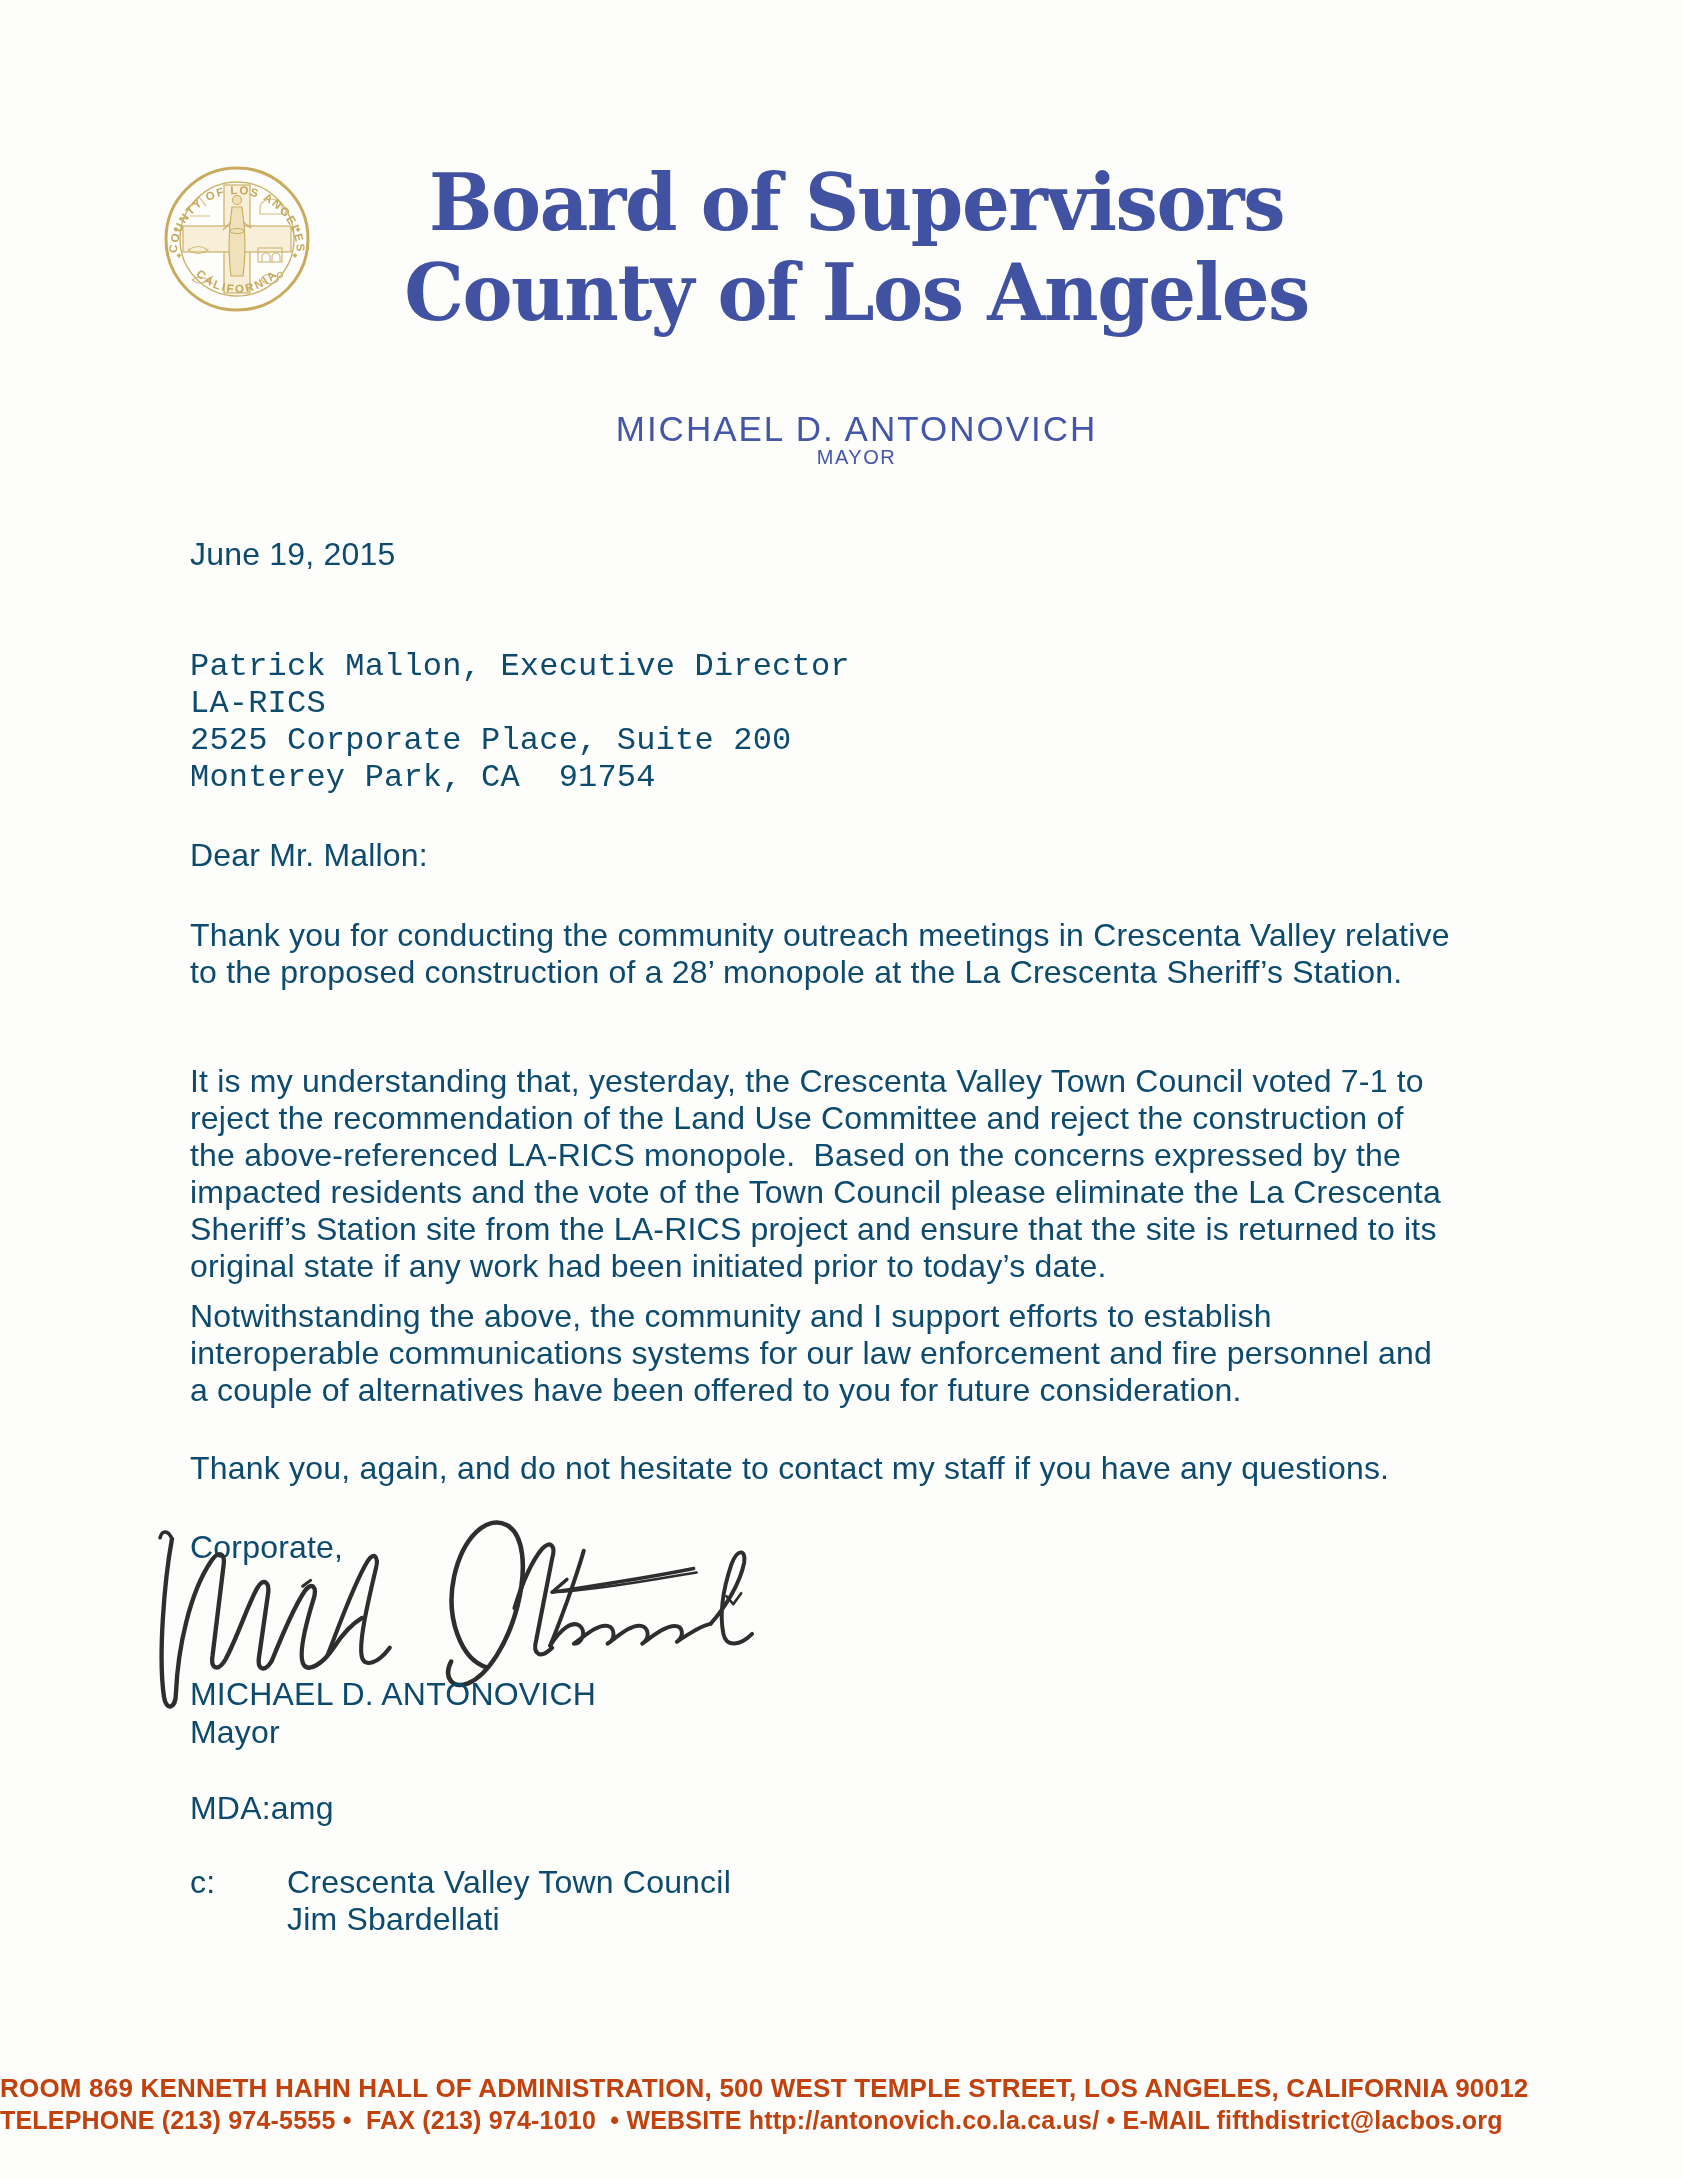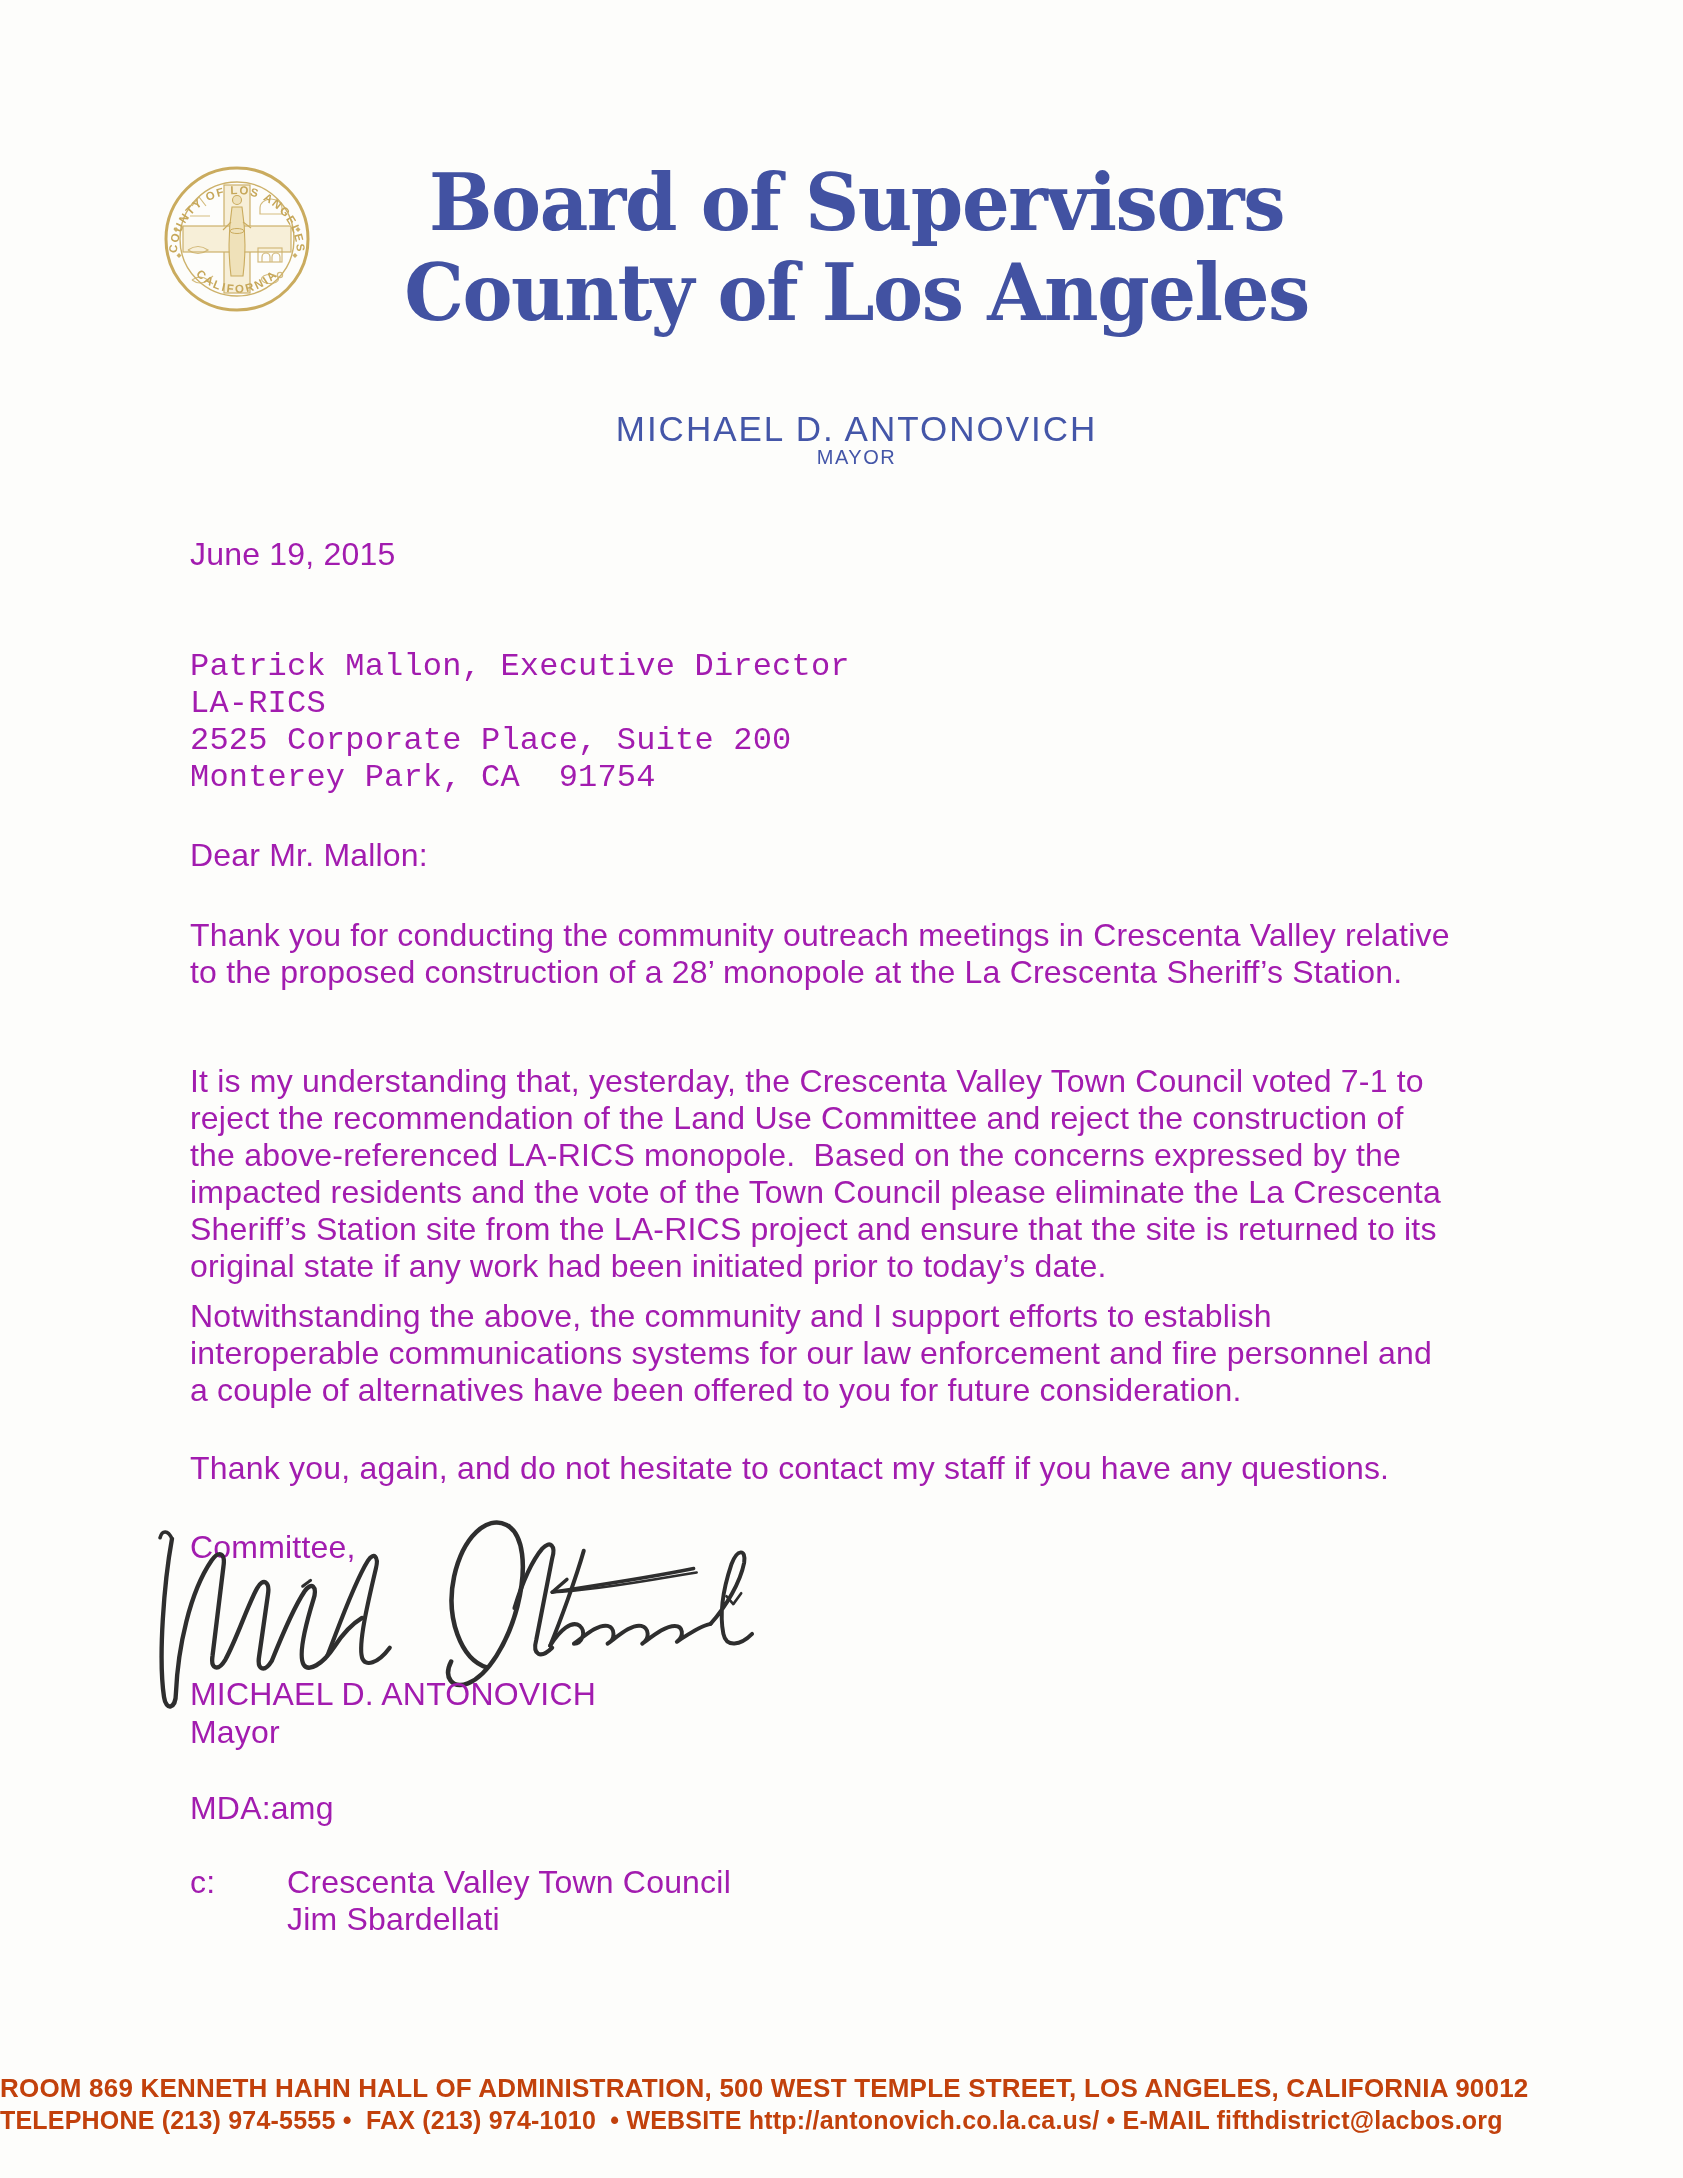--- a/index.html
+++ b/index.html
@@ -42,21 +42,21 @@
     line-height:24px;
     letter-spacing:1.5px;
     color:#4456a8;
   }
 
   
   .body-text {
     font-size:32px;
     line-height:37px;
     letter-spacing:0.2px;
-    color:#a21caf;
+    color:#0c4a6e;
   }
   .left-col { left:190px; }
 
   .cc-row { left:190px; display:flex; }
   .cc-label { width:97px; }
 
   
   .footer-line {
     left:0; right:0;
     text-align:left;
@@ -141,21 +141,21 @@
 impacted residents and the vote of the Town Council please eliminate the La Crescenta
 Sheriff’s Station site from the LA-RICS project and ensure that the site is returned to its
 original state if any work had been initiated prior to today’s date.</div>
 
   <div class="abs left-col body-text pre" style="top:1298px;">Notwithstanding the above, the community and I support efforts to establish
 interoperable communications systems for our law enforcement and fire personnel and
 a couple of alternatives have been offered to you for future consideration.</div>
 
   <div class="abs left-col body-text" style="top:1450px;">Thank you, again, and do not hesitate to contact my staff if you have any questions.</div>
 
-  <div class="abs left-col body-text" style="top:1529px;">Committee,</div>
+  <div class="abs left-col body-text" style="top:1529px;">Corporate,</div>
 
   <svg class="abs sig-svg" style="left:158px; top:1517px;" width="614" height="198" viewBox="0 0 620 200">
 
     <path d="M 14 22 C 10 13 4 13 2 21" stroke-width="3.6"></path>
     <path d="M 14 22 C 6 66 0 142 6 182 C 8 196 18 194 18 178 C 20 132 32 76 54 44
              C 62 33 68 37 66 50 L 55 140 C 53 153 60 157 68 144
              C 80 122 90 90 100 72 C 106 61 113 65 111 78 L 102 141
              C 100 154 107 158 115 145
              C 125 120 138 90 148 75 C 155 65 161 70 157 83
              C 149 109 141 139 147 149 C 152 157 166 149 178 131 C 186 119 196 108 206 102" stroke-width="4.4"></path>

